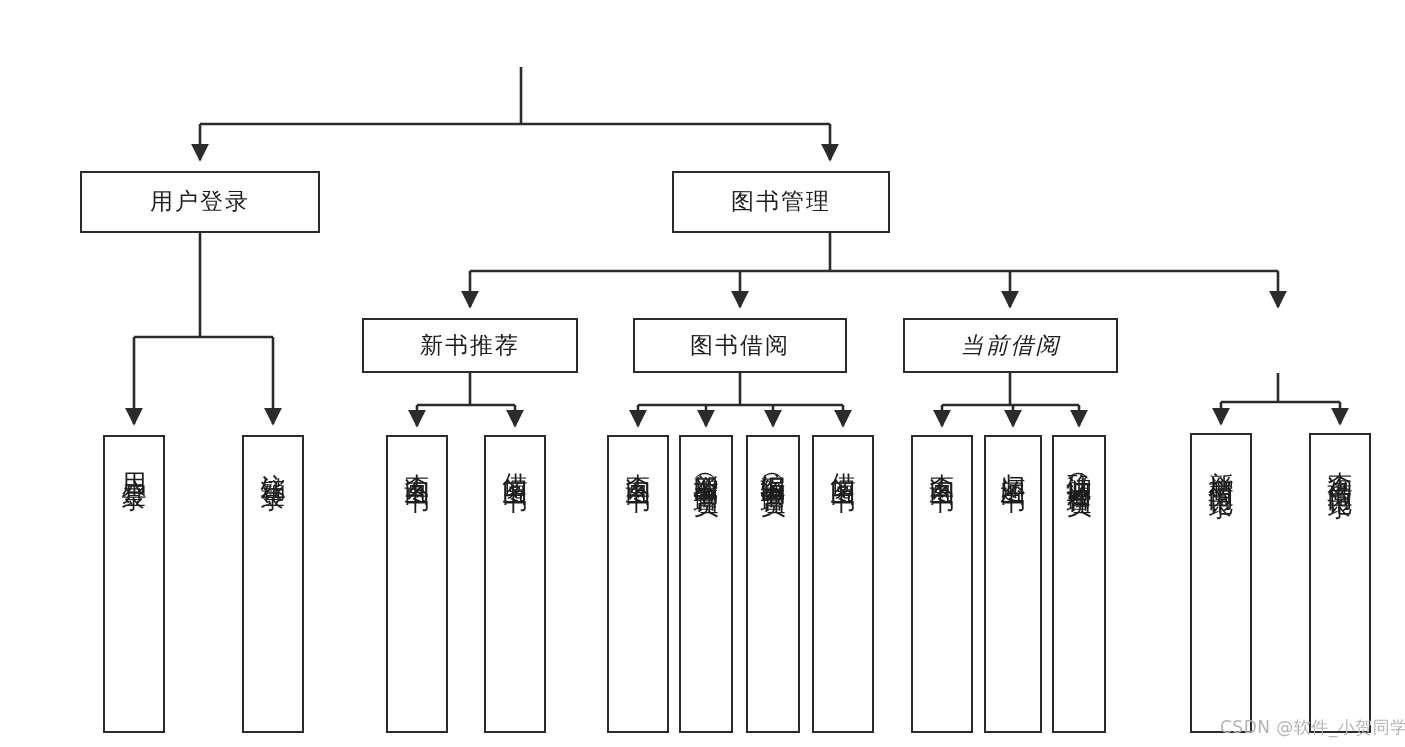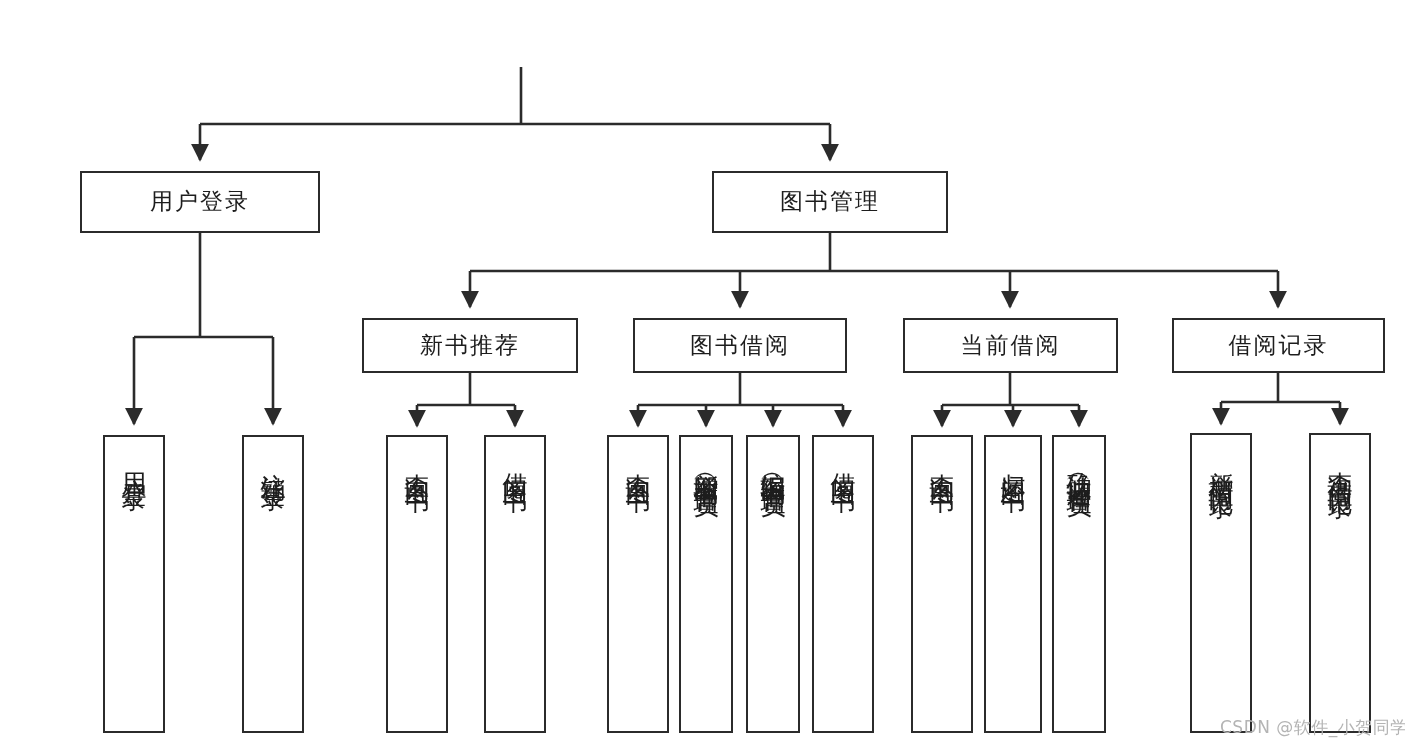--- a/index.html
+++ b/index.html
@@ -124,35 +124,32 @@
       <path d="M 1221 402 L 1340 402"></path>
       <path d="M 1221 402 L 1221 424" marker-end="url(#arrow)"></path>
       <path d="M 1340 402 L 1340 424" marker-end="url(#arrow)"></path>
     </g>
   </svg>
 
 
   <div class="node horiz" style="left:80px; top:171px; width:240px; height:62px;">
     <span class="lbl">用户登录</span>
   </div>
-  <div class="node horiz" style="left:712px; top:171px; width:236px; height:62px;">
+  <div class="node horiz" style="left:672px; top:171px; width:218px; height:62px;">
     <span class="lbl">图书管理</span>
   </div>
 
   <div class="node horiz" style="left:362px; top:318px; width:216px; height:55px;">
     <span class="lbl">新书推荐</span>
   </div>
   <div class="node horiz" style="left:633px; top:318px; width:214px; height:55px;">
     <span class="lbl">图书借阅</span>
   </div>
-  <div class="node horiz" style="left:903px; top:318px; width:215px; height:55px;">
+  <div class="node horiz" style="left:903px; top:318px; width:215px; height:55px;font-style:italic;">
     <span class="lbl">当前借阅</span>
-  </div>
-  <div class="node horiz" style="left:1172px; top:318px; width:213px; height:55px;">
-    <span class="lbl">借阅记录</span>
   </div>
 
   <div class="node vert" style="left:103px; top:435px; width:62px; height:298px;">
     <span class="lbl">用户登录</span>
   </div>
   <div class="node vert" style="left:242px; top:435px; width:62px; height:298px;">
     <span class="lbl">注销登录</span>
   </div>
   <div class="node vert" style="left:386px; top:435px; width:62px; height:298px;">
     <span class="lbl">查询图书</span>

